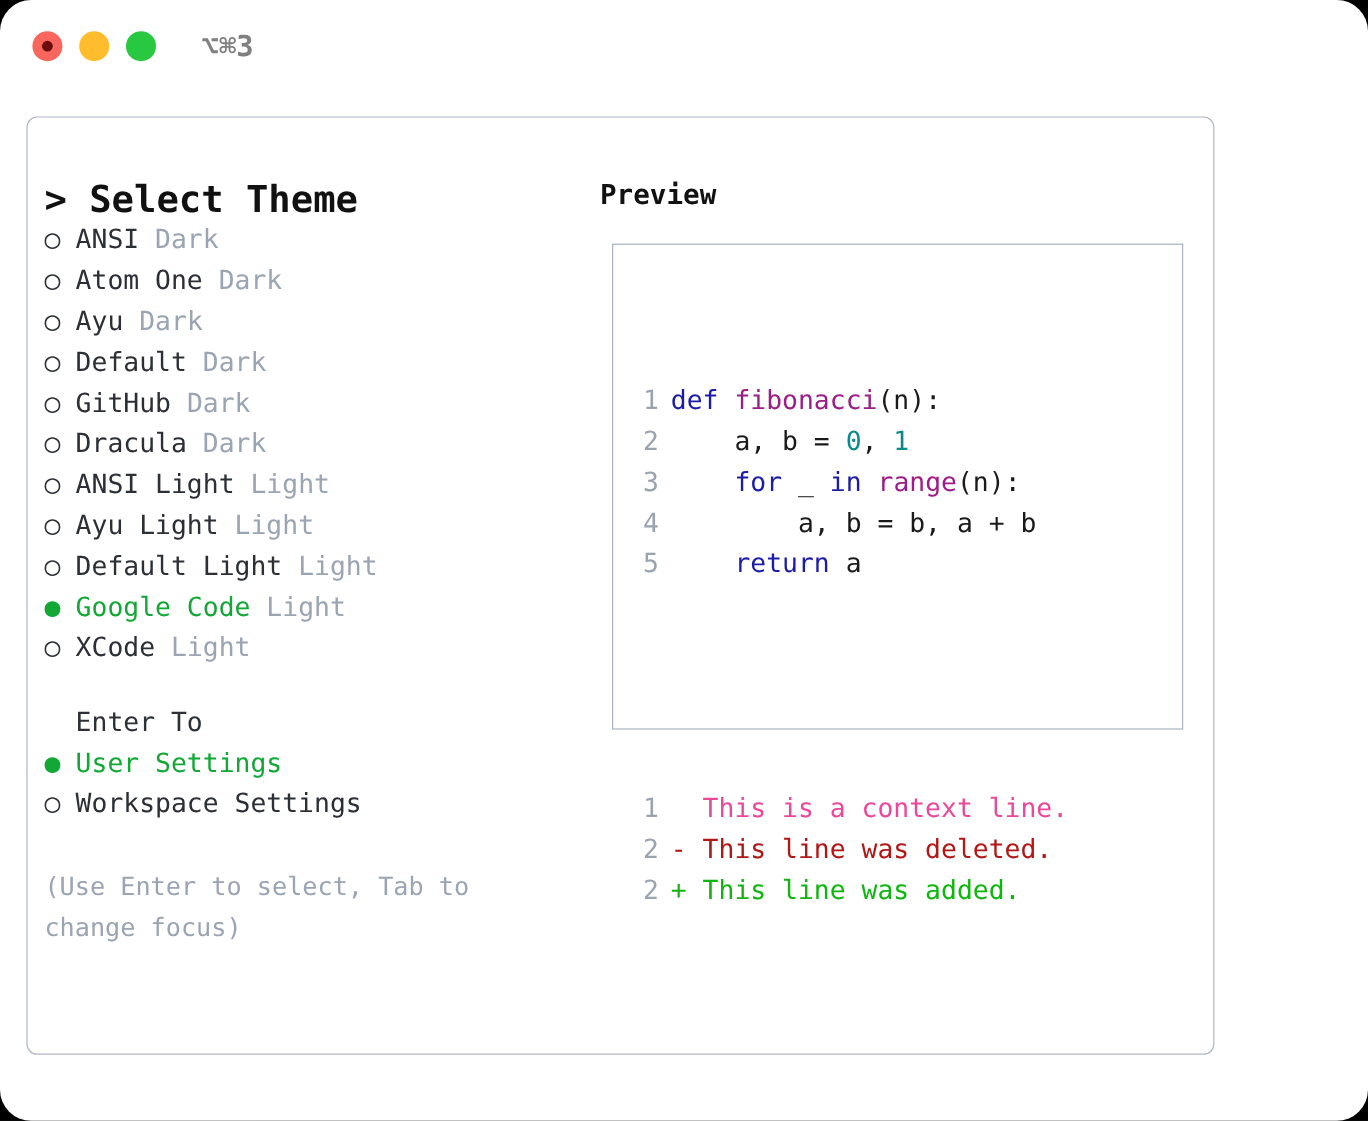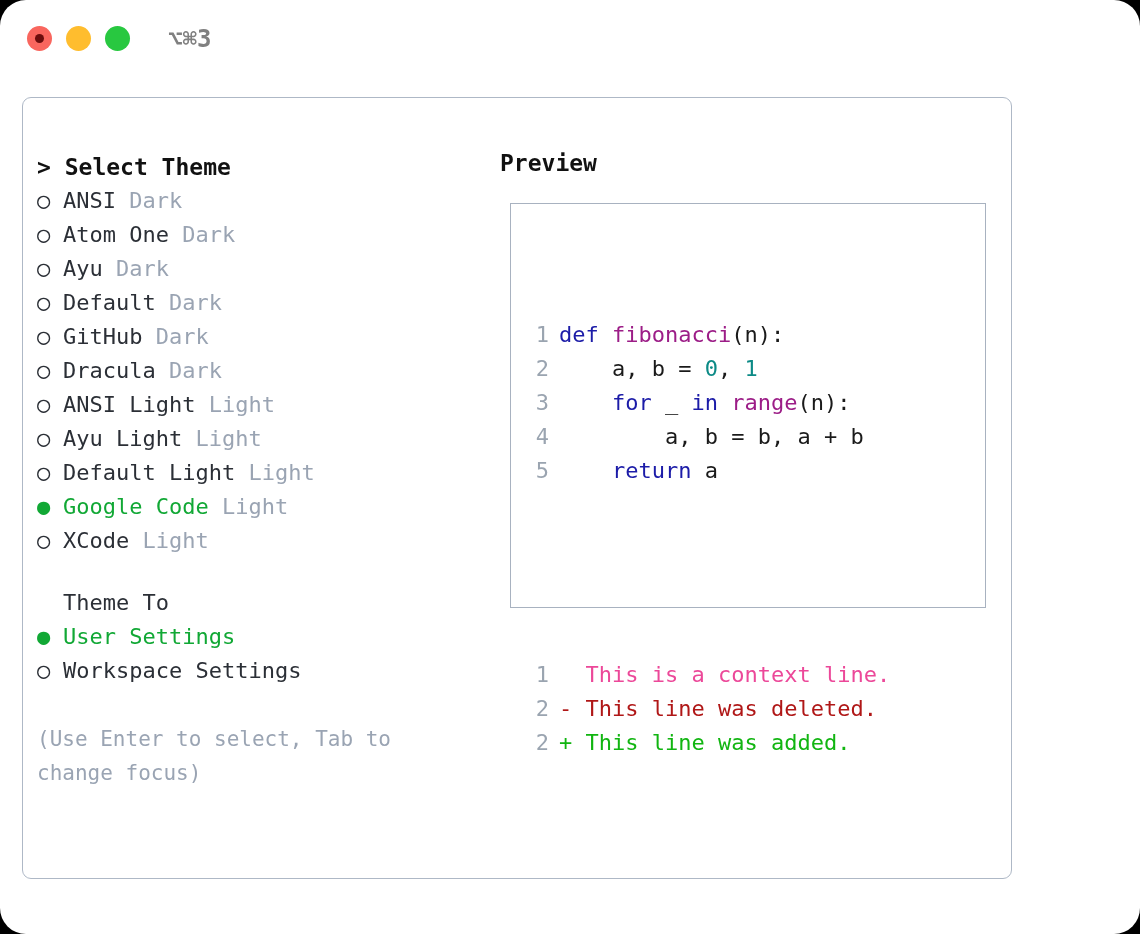--- a/index.html
+++ b/index.html
@@ -68,21 +68,21 @@
     box-sizing: border-box;
   }
 
   
   .left-col {
     position: absolute;
     left: 37px; top: 150px;
     width: 440px;
   }
   .section-head {
-    font-size: 23px;
+    font-size: 31px;
     font-weight: bold;
     color: #111111;
     white-space: pre;
     line-height: 34px;
     height: 34px;
   }
   .opt-row {
     font-size: 22px;
     line-height: 34px;
     height: 34px;
@@ -187,21 +187,21 @@
         <div class="opt-row"><span class="marker">○</span><span class="opt-label">Default</span> <span class="opt-tag">Dark</span></div>
         <div class="opt-row"><span class="marker">○</span><span class="opt-label">GitHub</span> <span class="opt-tag">Dark</span></div>
         <div class="opt-row"><span class="marker">○</span><span class="opt-label">Dracula</span> <span class="opt-tag">Dark</span></div>
         <div class="opt-row"><span class="marker">○</span><span class="opt-label">ANSI Light</span> <span class="opt-tag">Light</span></div>
         <div class="opt-row"><span class="marker">○</span><span class="opt-label">Ayu Light</span> <span class="opt-tag">Light</span></div>
         <div class="opt-row"><span class="marker">○</span><span class="opt-label">Default Light</span> <span class="opt-tag">Light</span></div>
         <div class="opt-row"><span class="marker sel">●</span><span class="opt-label sel">Google Code</span> <span class="opt-tag">Light</span></div>
         <div class="opt-row"><span class="marker">○</span><span class="opt-label">XCode</span> <span class="opt-tag">Light</span></div>
       </div>
     <div class="spacer-sm"></div>
-    <div class="apply-head">Theme To</div>
+    <div class="apply-head">Enter To</div>
     <div id="apply-list">
         <div class="opt-row"><span class="marker sel">●</span><span class="opt-label sel">User Settings</span></div>
         <div class="opt-row"><span class="marker">○</span><span class="opt-label">Workspace Settings</span></div>
       </div>
     <div class="spacer-md"></div>
     <div class="hint">(Use Enter to select, Tab to change focus)</div>
   </div>
 
   <div class="right-col">
     <div class="preview-title">Preview</div>

